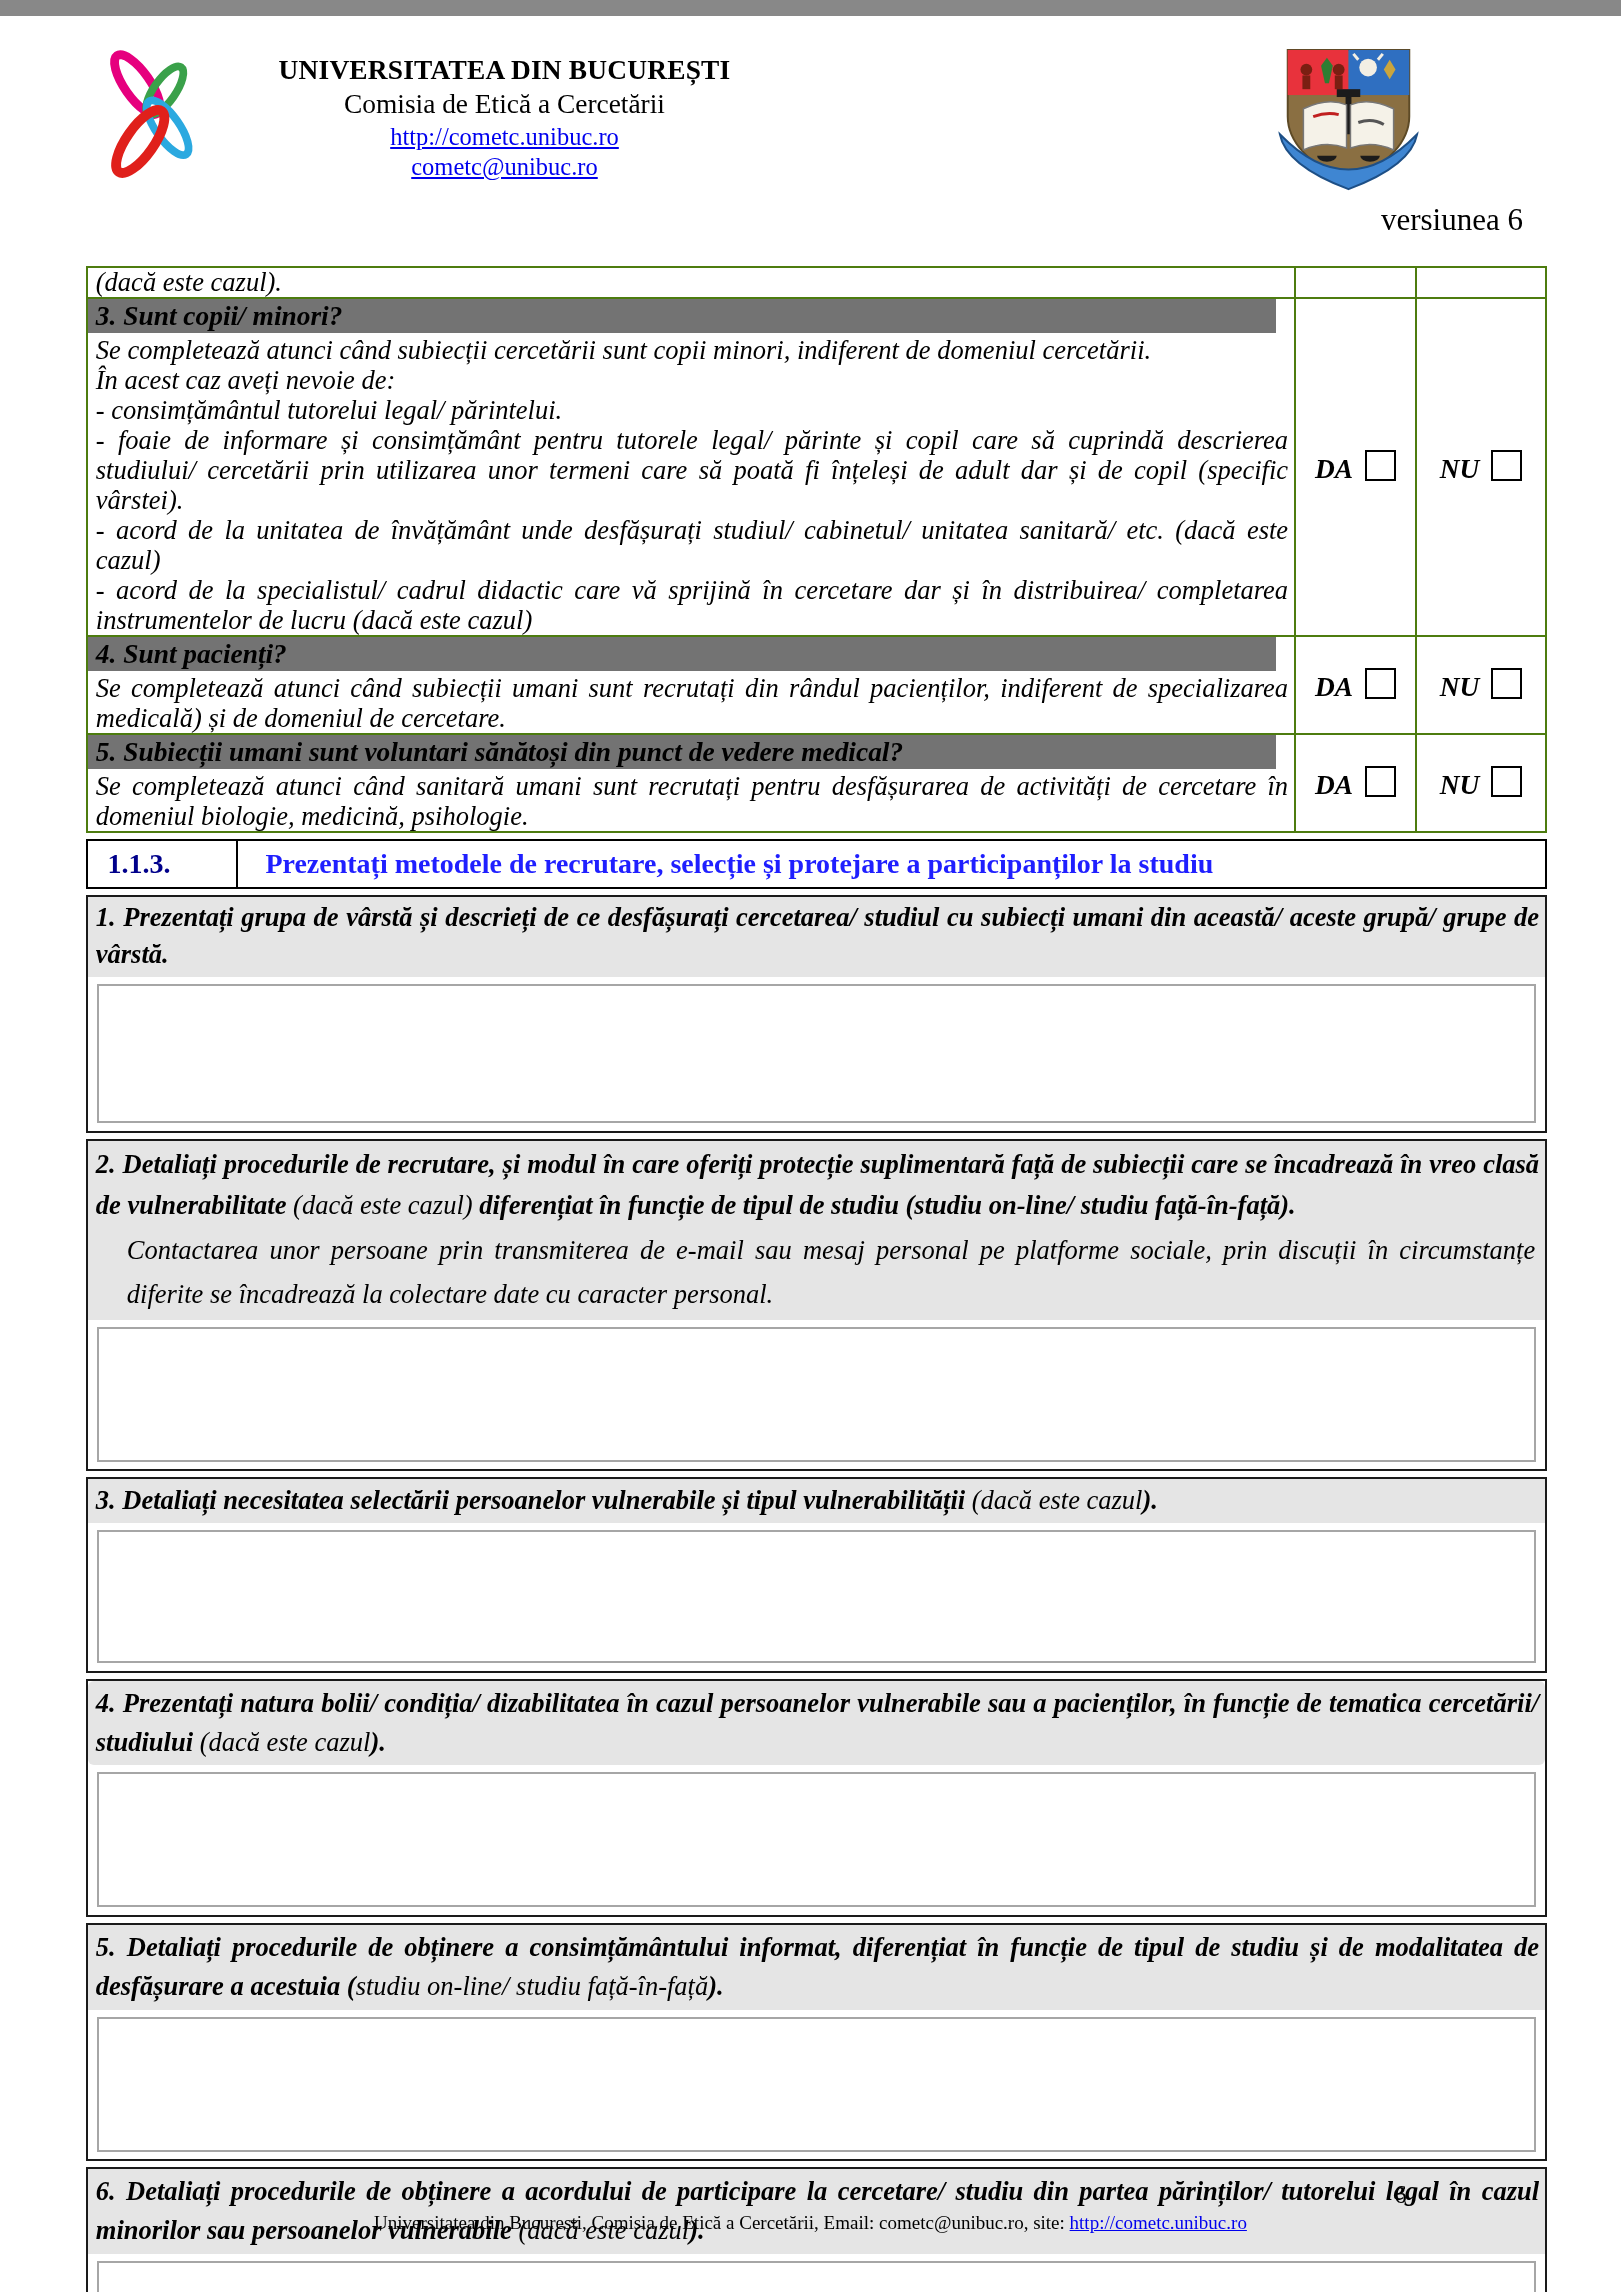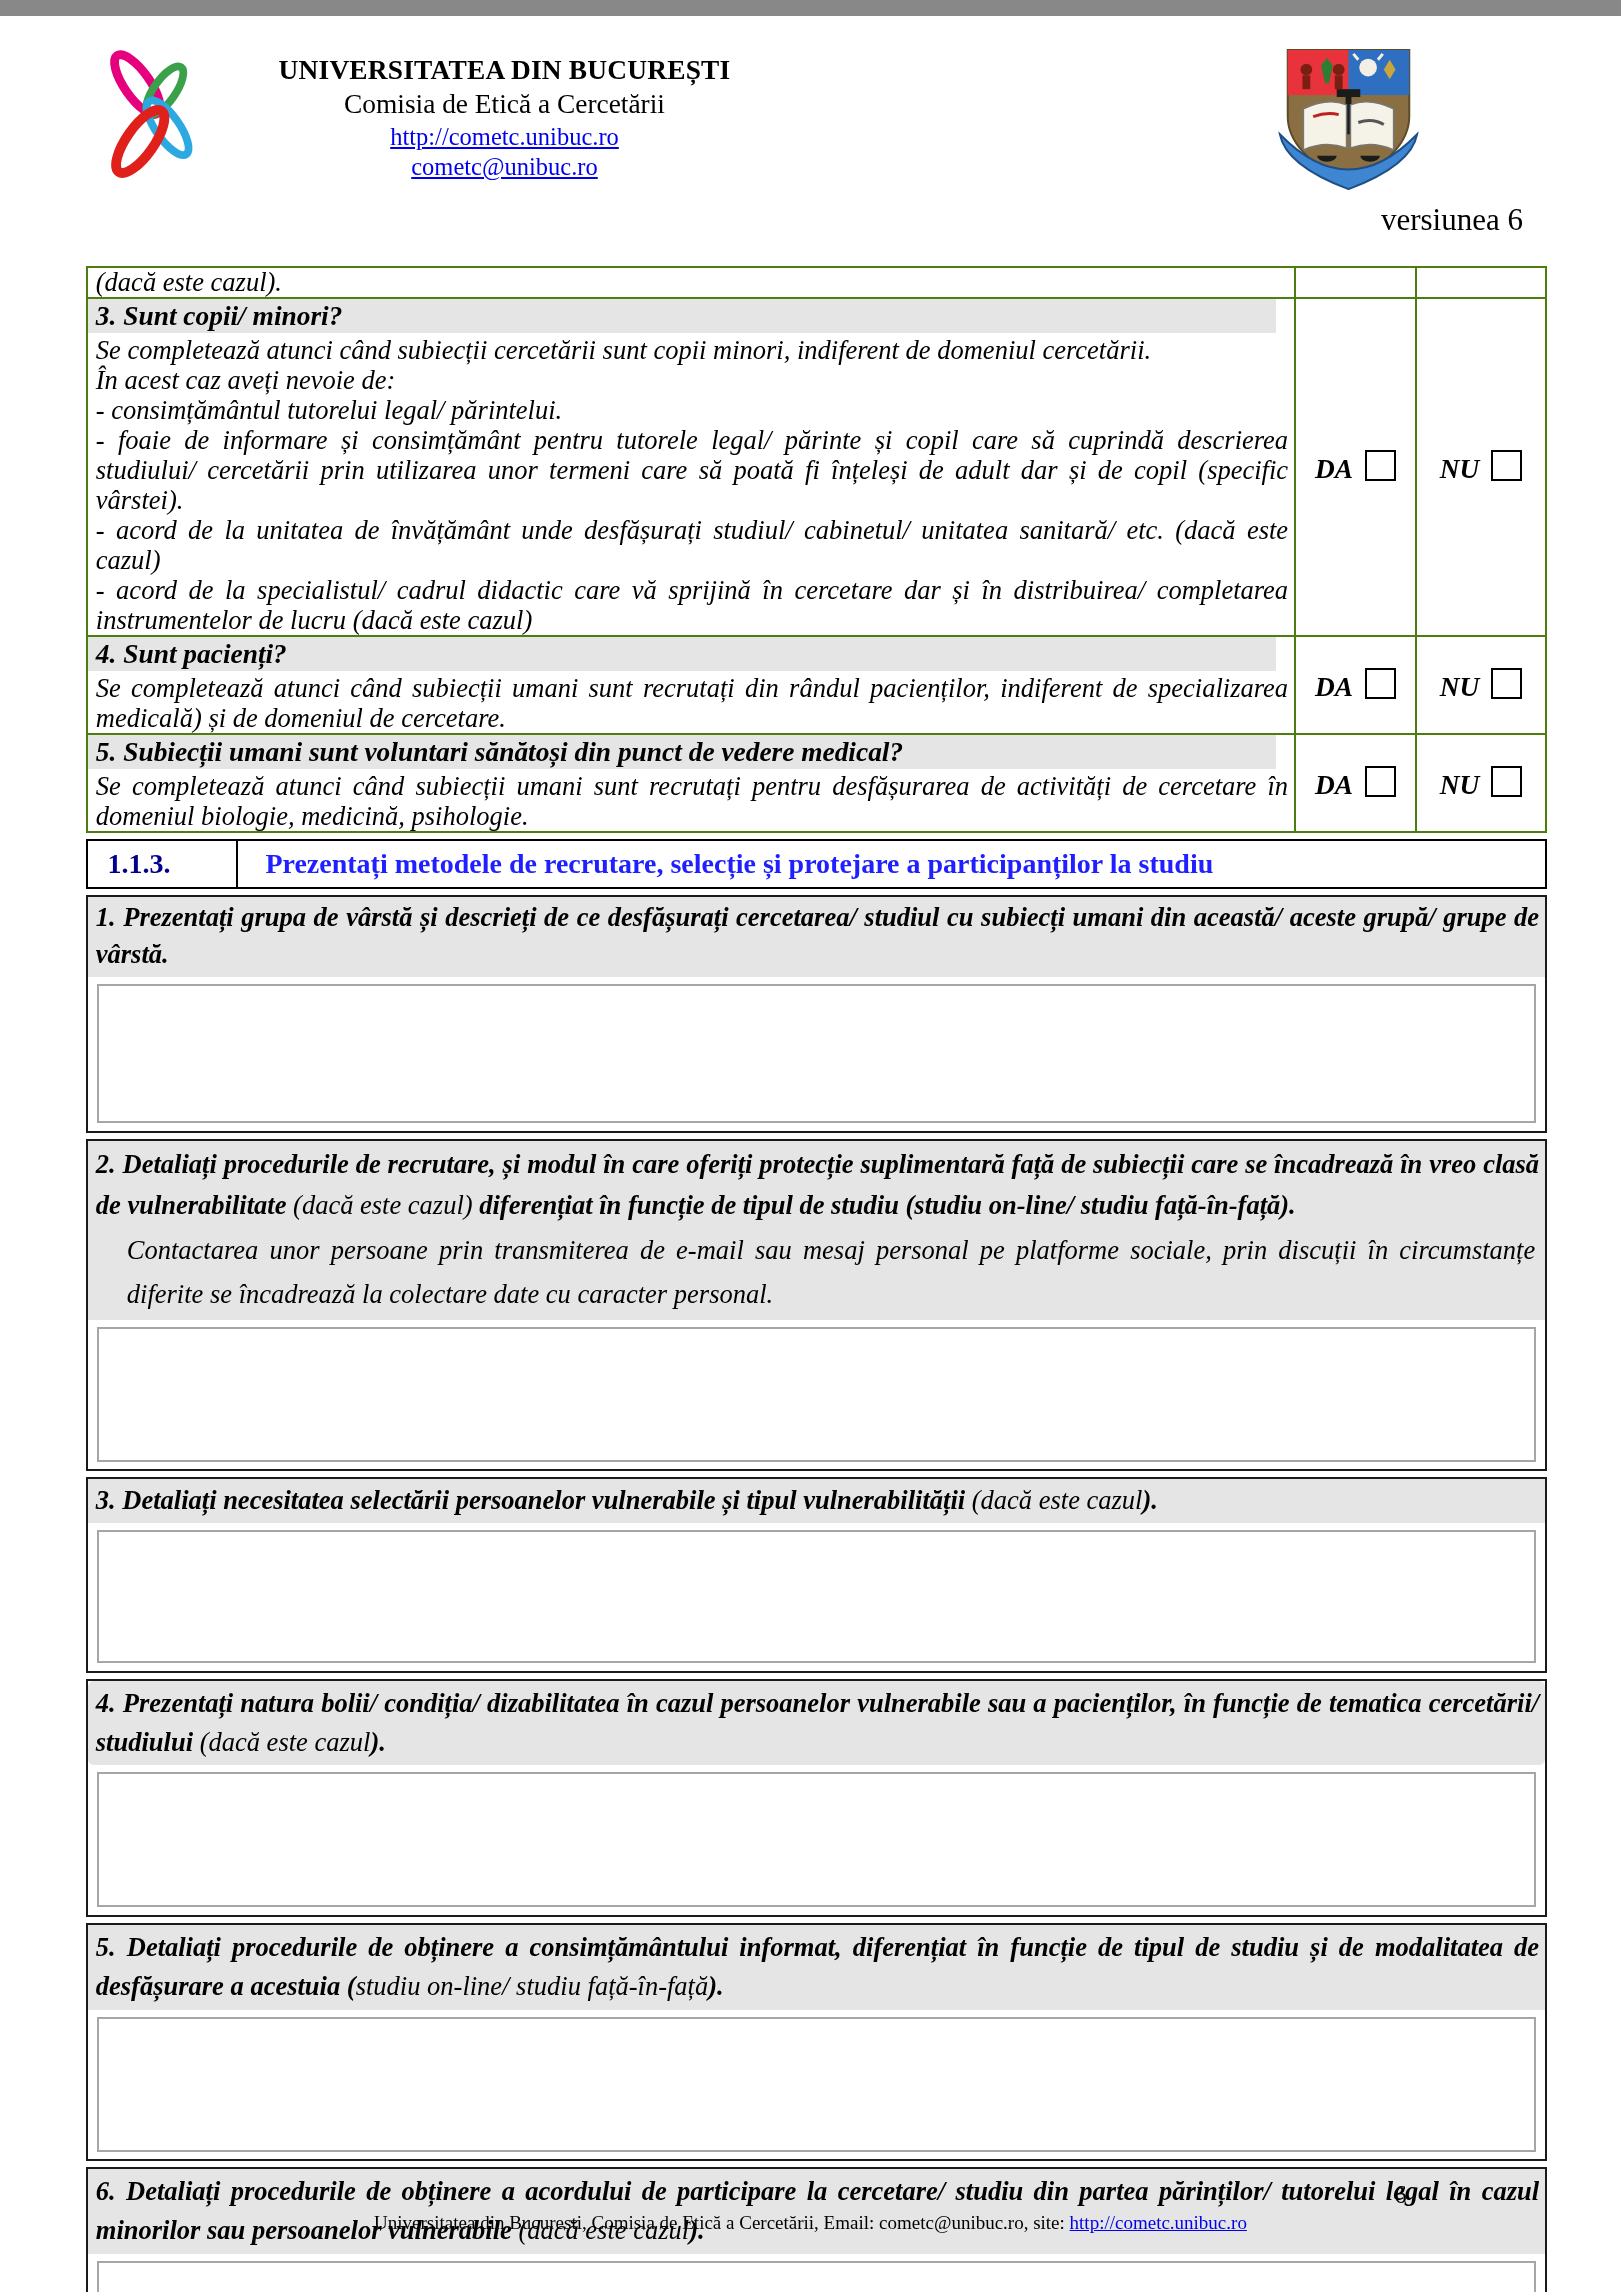--- a/index.html
+++ b/index.html
@@ -16,21 +16,21 @@
   .hdr-com{font-size:27.4px;}
   .hdr-link{font-size:24.5px;color:#0000EE;text-decoration:underline;display:block;}
   .version{position:absolute;top:186px;right:98px;font-size:31px;}
   
   .content{position:absolute;left:86px;top:250px;width:1460px;}
   
   table.toptable{border-collapse:collapse;width:1460px;table-layout:fixed;}
   table.toptable td{border:2px solid #4d7c0f;vertical-align:middle;padding:0;}
   td.main{vertical-align:top;}
   .carry{font-style:italic;font-size:26.5px;line-height:29px;margin:0;padding:0 7.8px;}
-  .bar{background:#e5e5e5;font-style:italic;font-weight:bold;font-size:27.4px;
+  .bar{background:#737373;font-style:italic;font-weight:bold;font-size:27.4px;
        line-height:32px;padding:1px 7.8px;margin:0 17.6px 2px 0;}
   .tbody{font-style:italic;font-size:26.5px;line-height:30px;margin:0;
          padding:0 5.9px 0 7.8px;text-align:justify;}
   td.choice{text-align:center;border-radius:8px;}
   .ynlbl{font-style:italic;font-weight:bold;font-size:27.4px;}
   .cb{display:inline-block;width:27.4px;height:27.4px;border:2.9px solid #000;
       margin-left:11.8px;vertical-align:-3.9px;background:#fff;}
   
   .secrow{display:flex;border:2px solid #000;margin-top:5.9px;width:1457px;}
   .secnum{width:150px;border-right:2px solid #000;font-weight:bold;font-size:28px;
@@ -133,21 +133,21 @@
         <td class="main">
           <div class="bar">4. Sunt pacienți?</div>
           <p class="tbody">Se completează atunci când subiecții umani sunt recrutați din rândul pacienților, indiferent de specializarea medicală) și de domeniul de cercetare.</p>
         </td>
         <td class="choice"><span class="ynlbl">DA</span><span class="cb"></span></td>
         <td class="choice"><span class="ynlbl">NU</span><span class="cb"></span></td>
       </tr>
       <tr>
         <td class="main">
           <div class="bar">5. Subiecții umani sunt voluntari sănătoși din punct de vedere medical?</div>
-          <p class="tbody">Se completează atunci când subiecții umani sunt recrutați pentru desfășurarea de activități de cercetare în domeniul biologie, medicină, psihologie.</p>
+          <p class="tbody">Se completează atunci când sanitară umani sunt recrutați pentru desfășurarea de activități de cercetare în domeniul biologie, medicină, psihologie.</p>
         </td>
         <td class="choice"><span class="ynlbl">DA</span><span class="cb"></span></td>
         <td class="choice"><span class="ynlbl">NU</span><span class="cb"></span></td>
       </tr>
     </tbody>
       </table>
 
     <div class="secrow">
       <div class="secnum">1.1.3.</div>
       <div class="sectitle">Prezentați metodele de recrutare, selecție și protejare a participanților la studiu</div>

